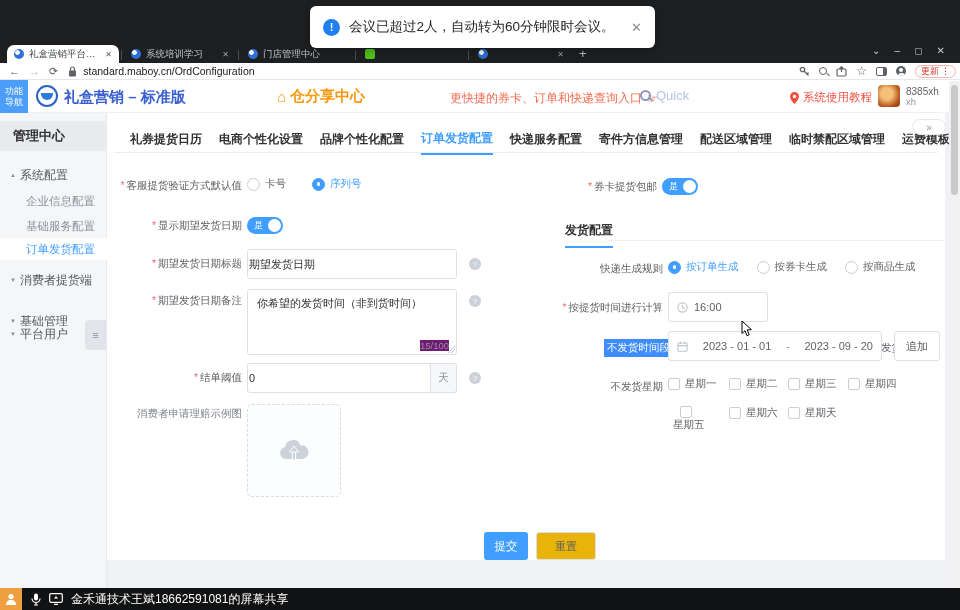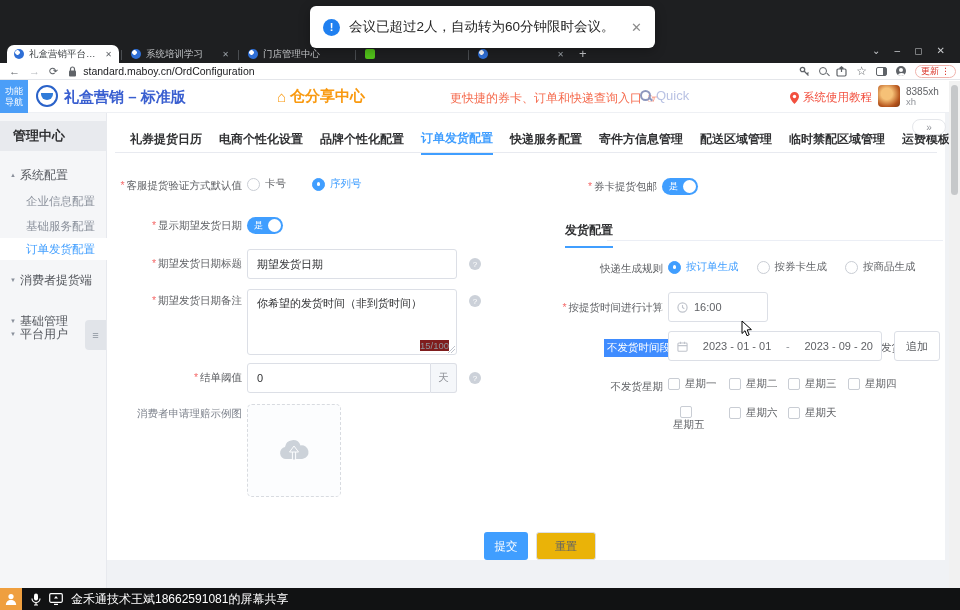--- a/index.html
+++ b/index.html
@@ -79,25 +79,25 @@
   .radio { width:13px; height:13px; border:1px solid #c9cdd4; border-radius:50%; background:#fff; display:inline-block; }
   .radio.on { background:#409eff; border-color:#409eff; position:relative; }
   .radio.on::after { content:""; position:absolute; left:3.8px; top:3.8px; width:3.6px; height:3.6px; background:#fff; border-radius:50%; }
   .rlabel { font-size:10.5px; color:#606266; margin:0 0 0 5px; }
   .rlabel.on { color:#409eff; }
   .rgroup { position:absolute; display:flex; align-items:center; }
   .rgroup .gap { width:18px; }
   .switch { position:relative; width:36px; height:17px; border-radius:9px; background:#409eff; display:inline-flex; align-items:center; }
   .switch .txt { color:#fff; font-size:9px; margin-left:7px; }
   .switch .knob { position:absolute; right:2px; top:2px; width:13px; height:13px; border-radius:50%; background:#fff; }
-  .tinput { position:absolute; height:30px; border:1px solid #dcdfe6; border-radius:3px; font-size:11px; color:#303133; padding:0 9px; font-family:inherit; background:#fff; outline:none; }
+  .tinput { position:absolute; height:30px; border:1px solid #dcdfe6; border-radius:3px; font-size:11px; color:#303133; padding:0 1px; font-family:inherit; background:#fff; outline:none; }
   .qicon { position:absolute; width:12px; height:12px; border-radius:50%; background:#ccd1d9; color:#fff; font-size:8px; display:flex; align-items:center; justify-content:center; }
   .tarea-wrap { position:absolute; border:1px solid #dcdfe6; border-radius:3px; background:#fff; }
   .tarea { width:100%; height:100%; border:none; resize:none; font-size:11px; color:#303133; padding:6px 9px; font-family:inherit; outline:none; background:transparent; }
-  .tcount { position:absolute; right:7px; bottom:3px; font-size:9.5px; color:#909399; background:#7f1d1d; }
+  .tcount { position:absolute; right:7px; bottom:3px; font-size:9.5px; color:#909399; background:#701a75; }
   .resize-grip { position:absolute; right:1px; bottom:1px; width:7px; height:7px;
     background:linear-gradient(135deg, transparent 0 50%, #c0c4cc 50% 55%, transparent 55% 70%, #c0c4cc 70% 75%, transparent 75%); }
   .unit-box { position:absolute; width:26px; height:30px; background:#f5f7fa; border:1px solid #dcdfe6; border-left:none; border-radius:0 3px 3px 0; color:#909399; font-size:10.5px; display:flex; align-items:center; justify-content:center; }
   .upload { position:absolute; width:94px; height:93px; border:1px dashed #d8dbe0; border-radius:5px; background:#fcfdfe; display:flex; align-items:center; justify-content:center; }
   .section-title { position:absolute; font-size:12px; font-weight:bold; color:#303133; padding-bottom:7px; border-bottom:2px solid #409eff; }
   .section-line { position:absolute; height:1px; background:#ebeef5; }
   .ibox { position:absolute; height:30px; border:1px solid #dcdfe6; border-radius:3px; background:#fff; display:flex; align-items:center; font-size:11px; color:#606266; }
   .suffix-text { position:absolute; font-size:10.5px; color:#606266; white-space:nowrap;margin-top:40px; }
   .hl-label { position:absolute; font-size:10.5px; color:#fff; background:#3f8cff; padding:2px 3px; white-space:nowrap; }
   .btn { position:absolute; height:30px; border:1px solid #dcdfe6; border-radius:3px; background:#fff; color:#606266; font-size:11px; display:flex; align-items:center; justify-content:center; }

